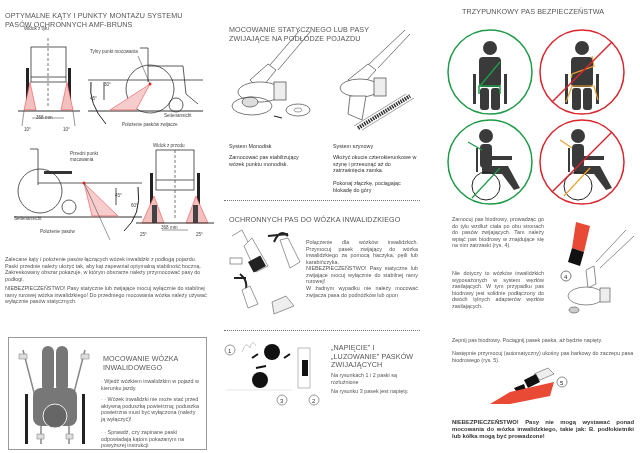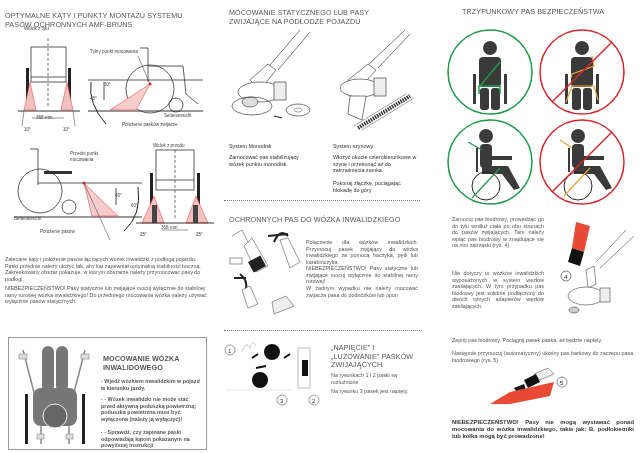--- a/index.html
+++ b/index.html
@@ -92,21 +92,21 @@
   <line x1="0" y1="73" x2="78" y2="73" stroke="#333" stroke-width="1"></line>
   <line x1="26" y1="80" x2="52" y2="80" stroke="#333" stroke-width="0.5"></line>
 </svg>
 <div class="abs lbl" style="left:161px;top:225px;">368 mm</div>
 <div class="abs lbl" style="left:140px;top:232px;">25°</div>
 <div class="abs lbl" style="left:196px;top:232px;">25°</div>
 
 <div class="abs txt" style="left:5px;top:256px;width:205px;">Zalecane kąty i położenie pasów łączących wózek inwalidzki z podłogą pojazdu. Paski przednie należy ułożyć tak, aby kąt zapewniał optymalną stabilność boczną. Zakreskowany obszar pokazuje, w którym obszarze należy przymocować pasy do podłogi.</div>
 <div class="abs txt" style="left:5px;top:285px;width:205px;">NIEBEZPIECZEŃSTWO! Pasy statyczne lub zwijające mocuj wyłącznie do stabilnej ramy rurowej wózka inwalidzkiego! Do przedniego mocowania wózka należy używać wyłącznie pasów statycznych.</div>
 
-<div class="abs box" style="left:8px;top:337px;width:199px;height:113px;font-weight:bold;">
+<div class="abs box" style="left:8px;top:337px;width:199px;height:113px;">
   <svg style="left:10px;top:8px;" width="72" height="100">
     <line x1="4" y1="4" x2="18" y2="58" stroke="#888" stroke-width="1.5"></line>
     <line x1="66" y1="4" x2="52" y2="58" stroke="#888" stroke-width="1.5"></line>
     <rect x="0" y="8" width="8" height="5" fill="#ddd" stroke="#777" stroke-width="0.5"></rect>
     <rect x="62" y="8" width="8" height="5" fill="#ddd" stroke="#777" stroke-width="0.5"></rect>
     <rect x="23" y="0" width="12" height="46" rx="6" fill="#777"></rect>
     <rect x="37" y="0" width="12" height="46" rx="6" fill="#777"></rect>
     <rect x="14" y="42" width="44" height="38" rx="8" fill="#777"></rect>
     <circle cx="36" cy="70" r="12" fill="#666" stroke="#eee" stroke-width="1"></circle>
     <rect x="6" y="48" width="3" height="50" fill="#222"></rect>
@@ -115,21 +115,21 @@
     <line x1="50" y1="80" x2="50" y2="98" stroke="#888" stroke-width="1.5"></line>
     <rect x="18" y="88" width="7" height="5" fill="#ddd" stroke="#777" stroke-width="0.5"></rect>
     <rect x="47" y="88" width="7" height="5" fill="#ddd" stroke="#777" stroke-width="0.5"></rect>
   </svg>
   <div class="abs h" style="left:94px;top:17px;width:100px;color:#555;">MOCOWANIE WÓZKA INWALIDOWEGO</div>
   <div class="abs txt" style="left:92px;top:40px;width:100px;">· Wjedź wózkiem inwalidzkim w pojazd w kierunku jazdy.</div>
   <div class="abs txt" style="left:92px;top:58px;width:100px;">· · Wózek inwalidzki nie może stać przed aktywną poduszką powietrzną; poduszka powietrzna musi być wyłączona (należy ją wyłączyć)!</div>
   <div class="abs txt" style="left:92px;top:91px;width:100px;">· · Sprawdź, czy zapinane paski odpowiadają kątom pokazanym na powyższej instrukcji</div>
 </div>
 
-<div class="abs h" style="left:229px;top:9px;width:180px;">MOCOWANIE STATYCZNEGO LUB PASY ZWIJAJĄCE NA PODŁODZE POJAZDU</div>
+<div class="abs h" style="left:229px;top:26px;width:180px;">MOCOWANIE STATYCZNEGO LUB PASY ZWIJAJĄCE NA PODŁODZE POJAZDU</div>
 
 <svg style="left:230px;top:30px;" width="180" height="100">
 
   <line x1="40" y1="35" x2="70" y2="0" stroke="#444" stroke-width="0.7"></line>
   <line x1="48" y1="40" x2="80" y2="2" stroke="#444" stroke-width="0.7"></line>
   <path d="M20,50 L38,34 L46,40 L30,60 Z" fill="#fff" stroke="#444" stroke-width="0.7"></path>
   <ellipse cx="30" cy="62" rx="22" ry="10" fill="#fff" stroke="#444" stroke-width="0.7"></ellipse>
   <rect x="44" y="52" width="12" height="18" fill="#eee" stroke="#444" stroke-width="0.7"></rect>
   <ellipse cx="20" cy="72" rx="8" ry="5" fill="#ddd" stroke="#444" stroke-width="0.7"></ellipse>
   <ellipse cx="22" cy="76" rx="20" ry="9" fill="none" stroke="#444" stroke-width="0.7"></ellipse>

